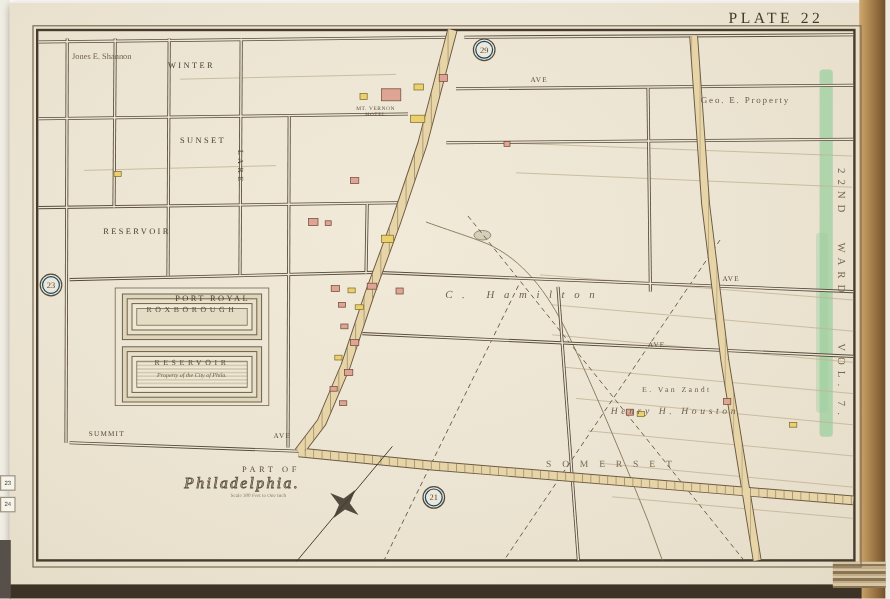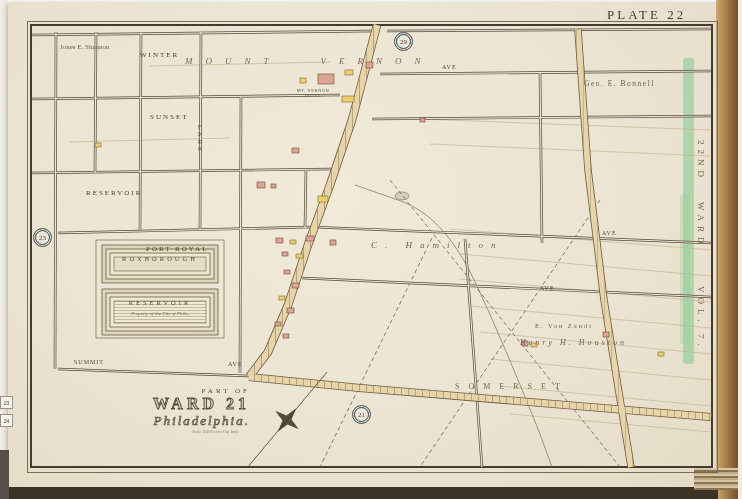--- a/index.html
+++ b/index.html
@@ -231,39 +231,37 @@
   <div class="abs lbl street" style="left:86px;top:165px;">RESERVOIR</div>
   <div class="abs lbl street" style="left:146px;top:221px;">PORT ROYAL</div>
   <div class="abs lbl street vert" style="left:196px;top:100px;font-size:6.5px;">LARE</div>
   <div class="abs lbl street-sm" style="left:74px;top:359px;">SUMMIT</div>
   <div class="abs lbl street-sm" style="left:228px;top:361px;">AVE</div>
   <div class="abs lbl street-sm" style="left:442px;top:64px;">AVE</div>
   <div class="abs lbl street-sm" style="left:602px;top:230px;">AVE</div>
   <div class="abs lbl street-sm" style="left:540px;top:285px;">AVE</div>
 
   <div class="abs lbl script" style="left:60px;top:44px;font-size:7px;">Jones E. Shannon</div>
-  <div class="abs lbl spread-xl" style="left:185px;top:57px;">MOUNT VERNON</div>
-  <div class="abs lbl script" style="left:584px;top:80px;font-size:7.5px;letter-spacing:1.5px;">Geo. E. Bonnell</div>
+  <div class="abs lbl script" style="left:584px;top:80px;font-size:7.5px;letter-spacing:1.5px;">Geo. E. Property</div>
   <div class="abs lbl spread-lg" style="left:358px;top:241px;margin-left:13px;">C. Hamilton</div>
   <div class="abs lbl script" style="left:535px;top:323px;font-size:6.5px;letter-spacing:2px;">E. Van Zandt</div>
-  <div class="abs lbl spread-md" style="left:520px;top:339px;font-style:italic;">Henry H. Houston</div>
+  <div class="abs lbl spread-md" style="left:509px;top:339px;font-style:italic;">Henry H. Houston</div>
   <div class="abs lbl spread-caps" style="left:455px;top:383px;">SOMERSET</div>
   <div class="abs twoline" style="left:278px;top:88px;">
     <div>MT. VERNON</div>
     <div>HOTEL</div>
   </div>
 
   <div class="abs lbl resv" style="left:100px;top:256px;font-size:6.5px;letter-spacing:3px;color:#5a4c3a;">ROXBOROUGH</div>
   <div class="abs lbl resv" style="left:100px;top:300px;font-size:6.5px;letter-spacing:3px;color:#5a4c3a;">RESERVOIR</div>
   <div class="abs lbl resv" style="left:100px;top:311px;font-size:5px;font-style:italic;color:#6e5f49;">Property of the City of Phila.</div>
 
   <div class="abs lbl vert ward-margin" style="left:696px;top:140px;height:58px;">22ND</div>
   <div class="abs lbl vert ward-margin" style="left:696px;top:202px;height:64px;">WARD</div>
   <div class="abs lbl vert ward-margin" style="left:696px;top:286px;height:54px;">VOL. 7.</div>
 
   <div class="abs" id="cartouche">
     <div id="cart-partof">PART OF</div>
-    <div id="cart-ward">WARD 21</div>
     <div id="cart-city">Philadelphia.</div>
     <div id="cart-scale">Scale 300 Feet to One Inch</div>
   </div>
 
 </div>
 
 </body></html>

